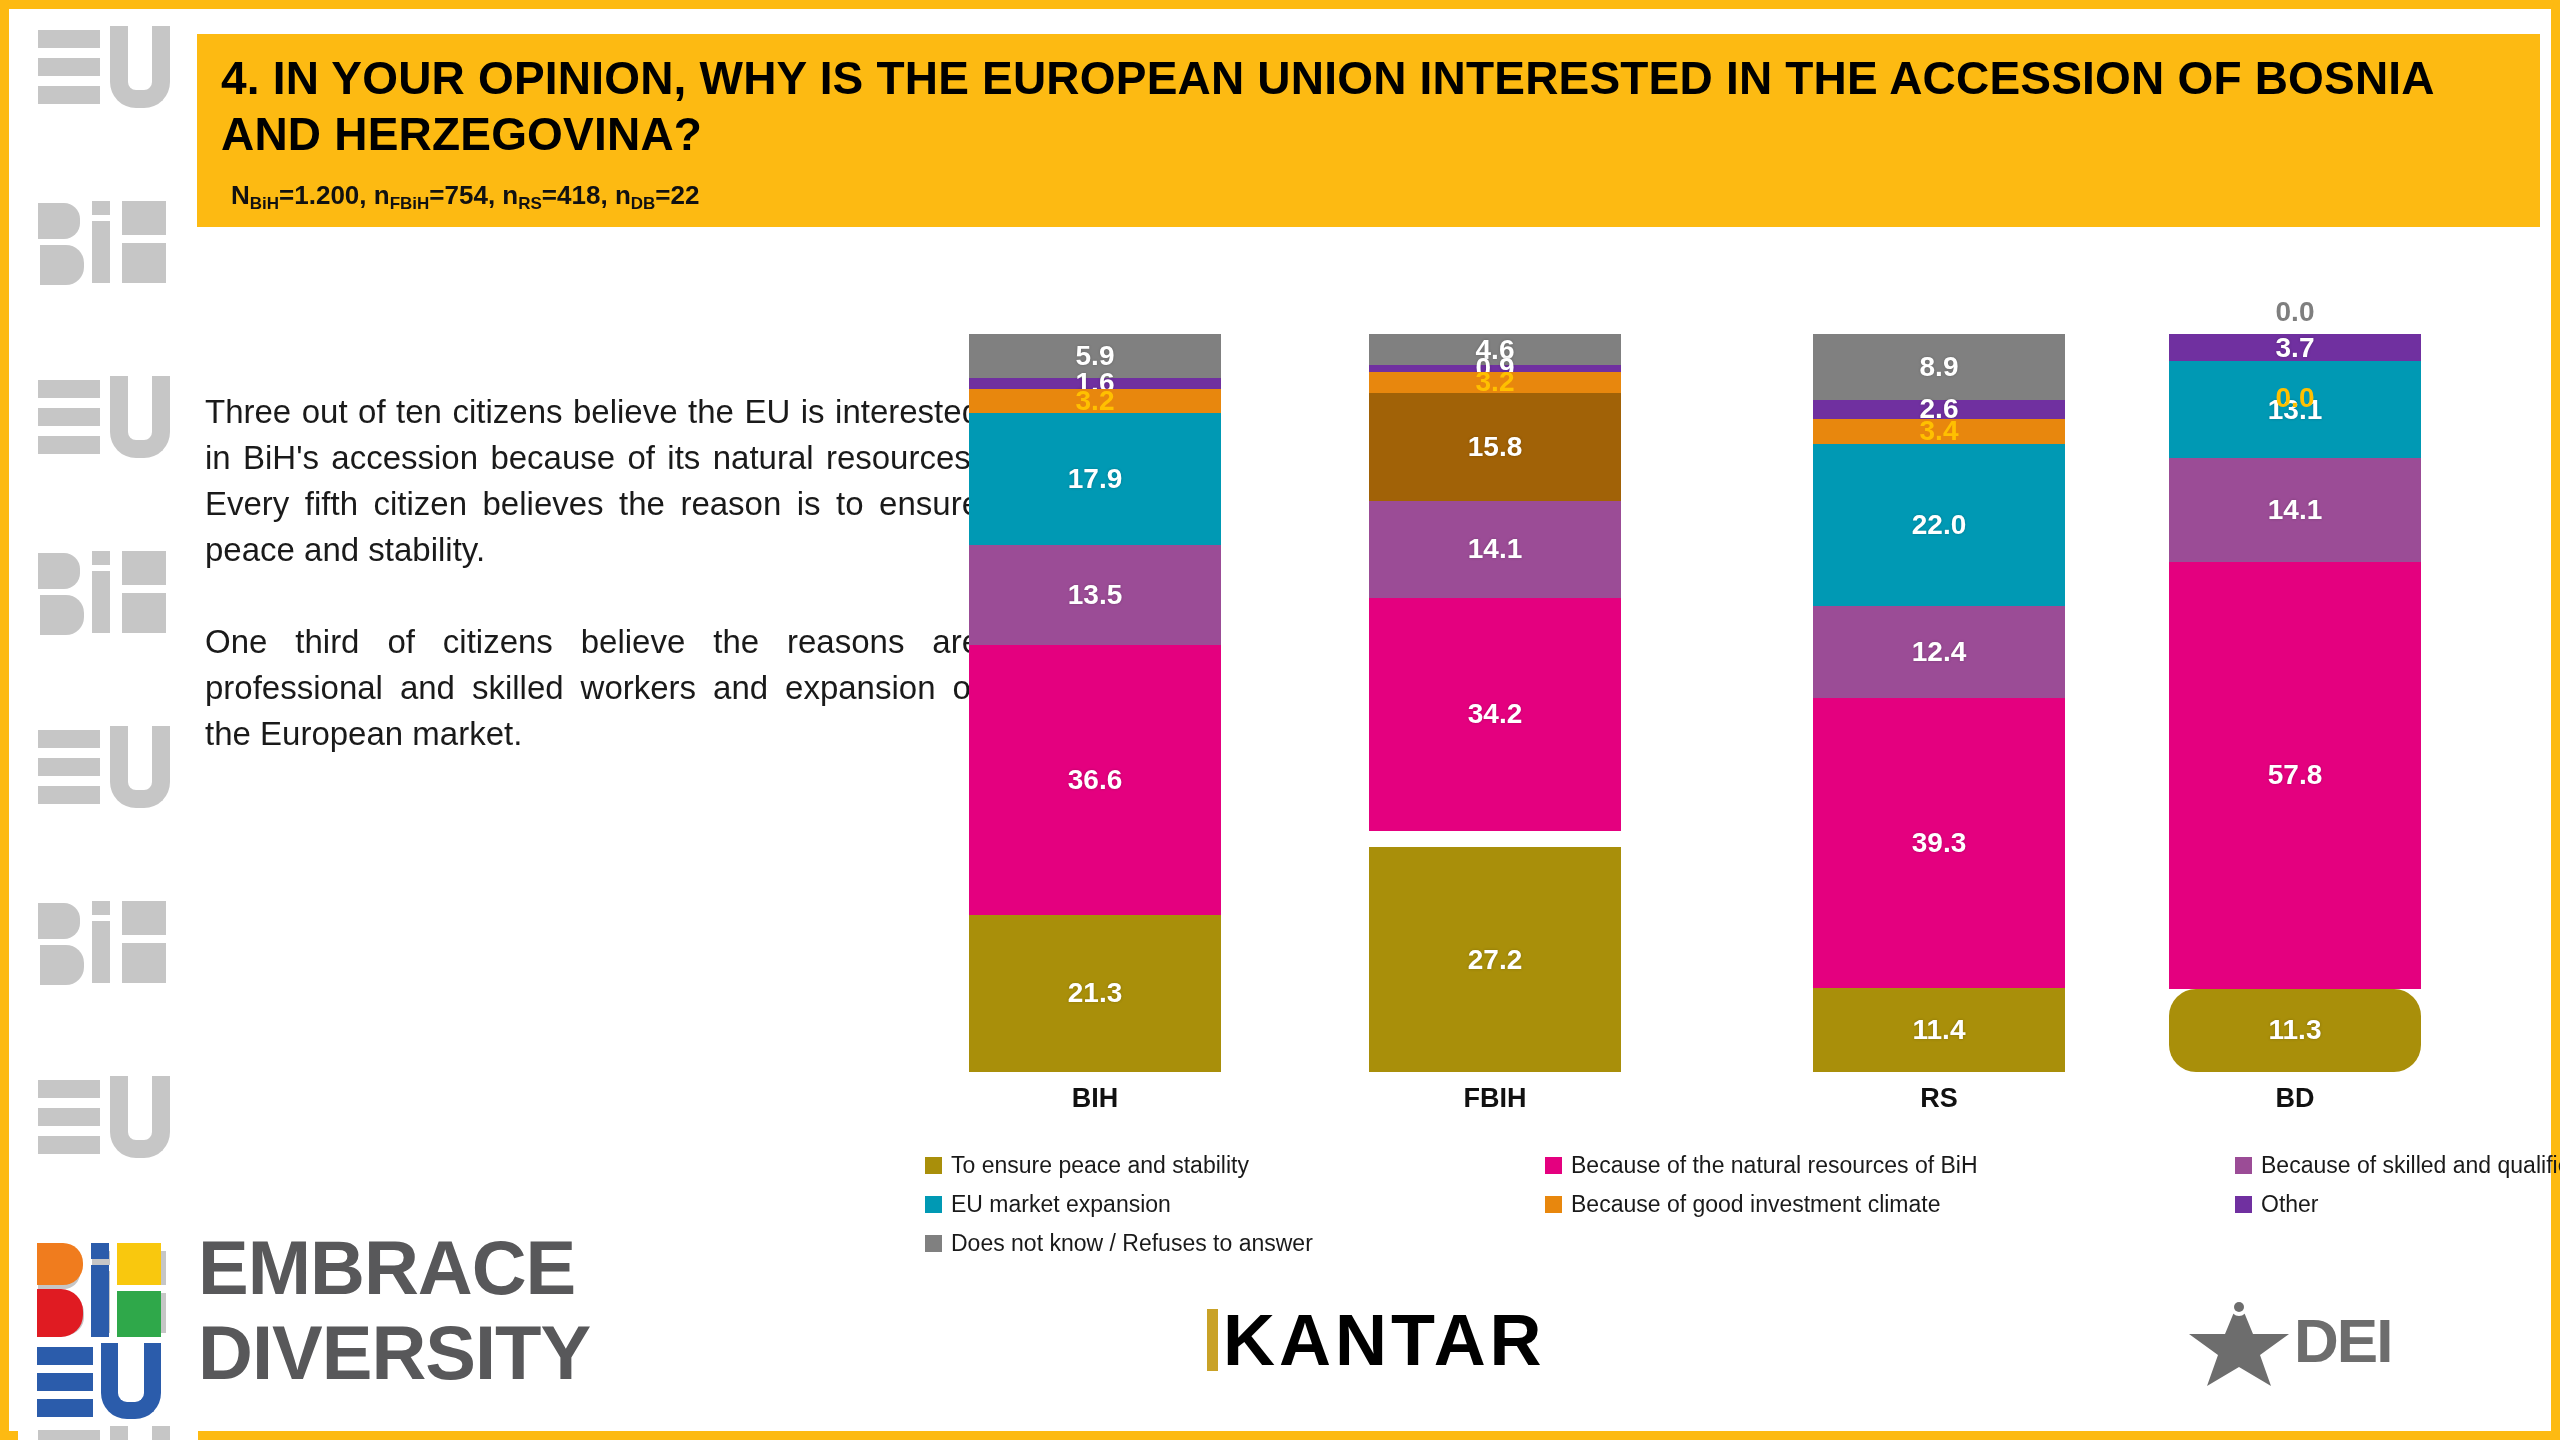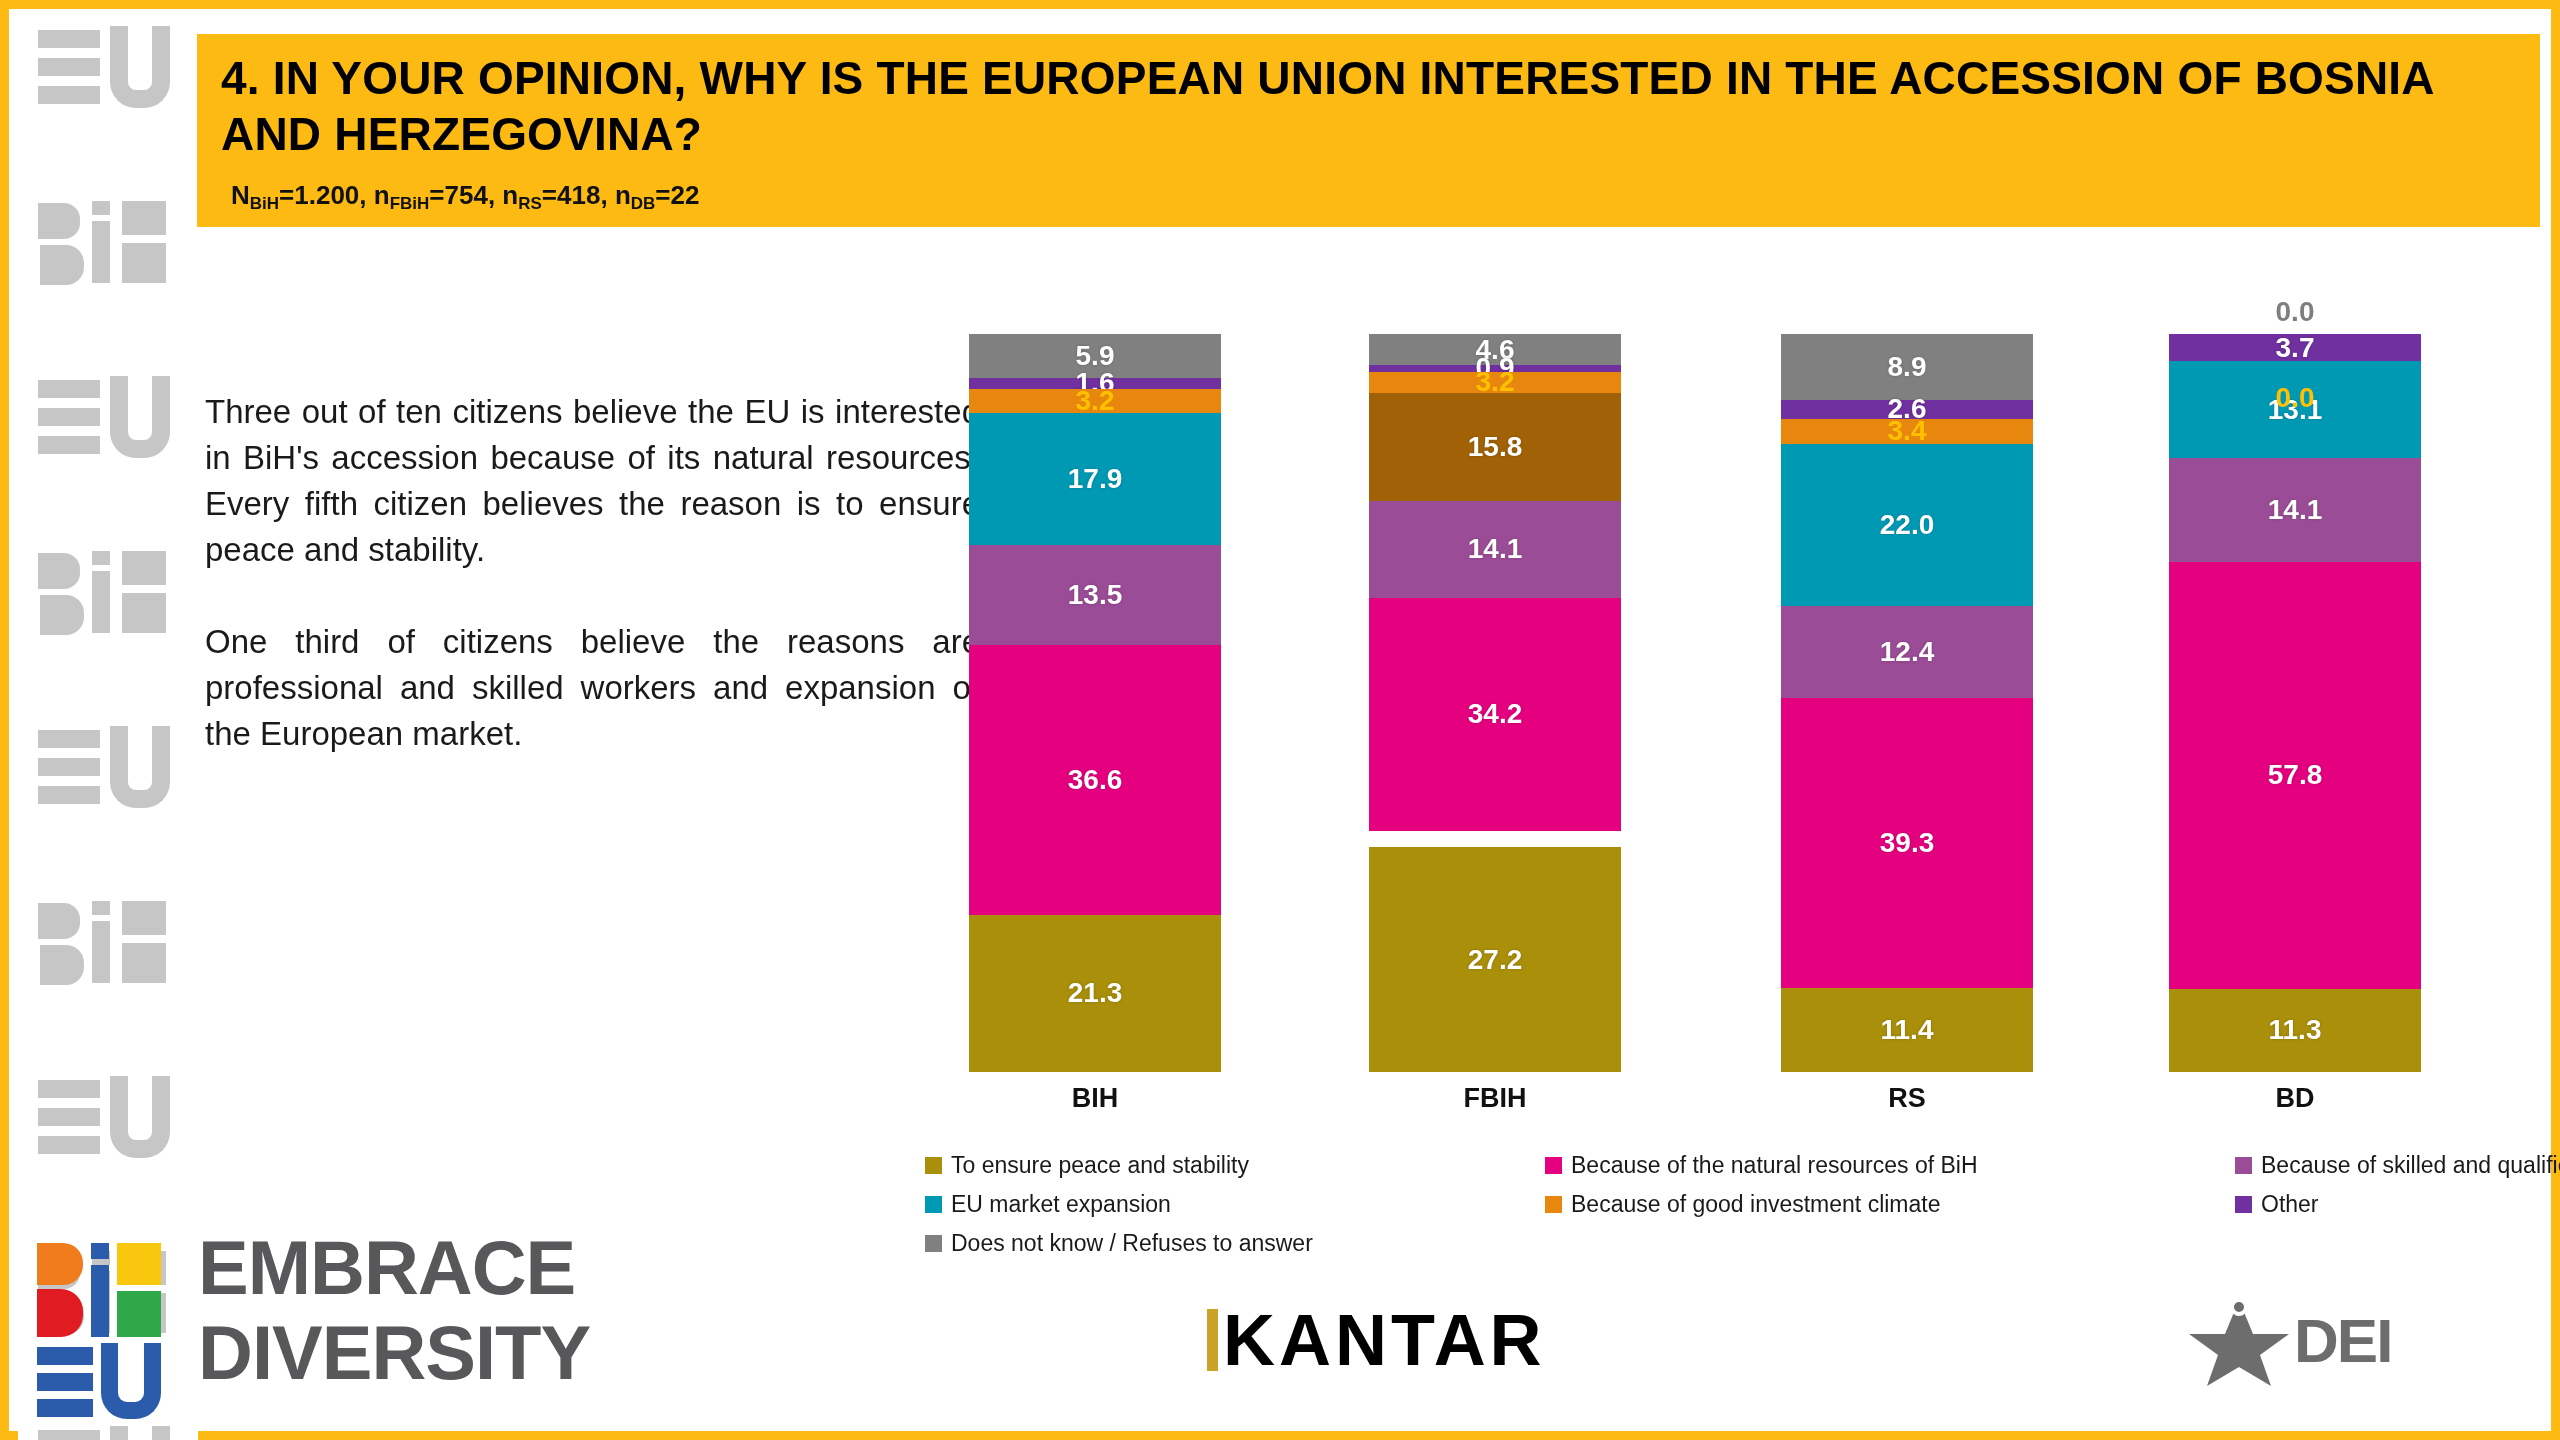--- a/index.html
+++ b/index.html
@@ -238,21 +238,21 @@
           </div>
           <div class="seg" style="height: 252.396px; background: rgb(228, 0, 127);">
             <span class="lbl">34.2</span>
           </div>
           <div class="seg" style="height: 243px; background: rgb(169, 143, 10); margin-top: 16px;">
             <span class="lbl">27.2</span>
           </div>
         </div>
         <div class="cat">FBIH</div>
       </div>
-      <div class="bar-col" style="left: 812px;">
+      <div class="bar-col" style="left: 844px;">
         <div class="bar">
           <div class="seg" style="height: 65.682px; background: rgb(128, 128, 128);">
             <span class="lbl">8.9</span>
           </div>
           <div class="seg thin" style="height: 19.188px; background: rgb(112, 48, 160);">
             <span class="lbl">2.6</span>
           </div>
           <div class="seg thin orange" style="height: 25.092px; background: rgb(232, 135, 13);">
             <span class="lbl">3.4</span>
           </div>
@@ -278,21 +278,21 @@
           </div>
           <div class="seg" style="height: 96.678px; background: rgb(0, 153, 180);">
             <span class="lbl">13.1</span>
           </div>
           <div class="seg" style="height: 104.058px; background: rgb(155, 76, 150);">
             <span class="lbl">14.1</span>
           </div>
           <div class="seg" style="height: 426.564px; background: rgb(228, 0, 127);">
             <span class="lbl">57.8</span>
           </div>
-          <div class="seg" style="height: 83.394px; background: rgb(169, 143, 10);">
+          <div class="seg" style="height: 83.394px; background: rgb(169, 143, 10); border-radius: 27px;">
             <span class="lbl">11.3</span>
           </div>
         </div>
         <div class="cat">BD</div>
         <div class="outside-lbl" style="top: -38px; color: rgb(127, 127, 127);">0.0</div>
         <div class="outside-lbl" style="top: 48px; color: rgb(255, 192, 0);">0.0</div>
       </div>
     </div>
 
   <div class="legend" id="legend">

